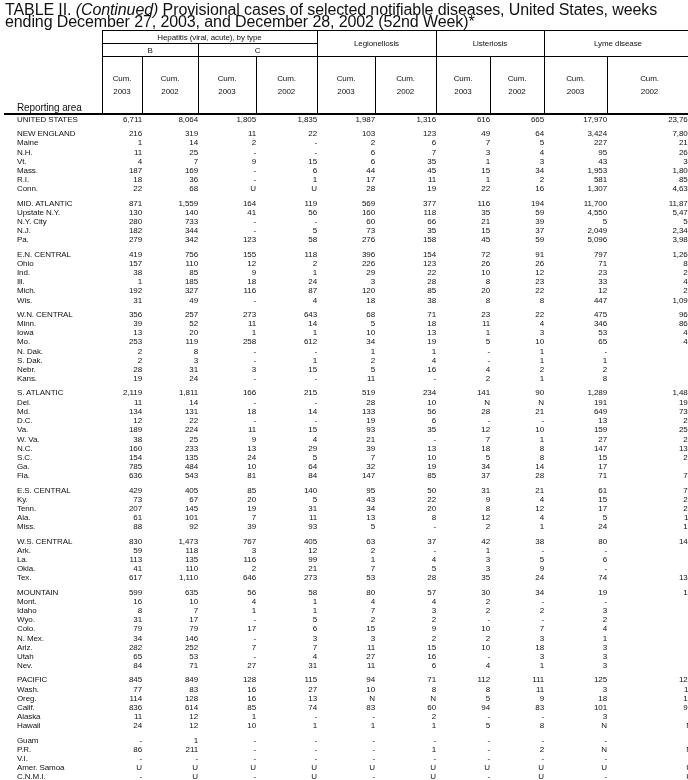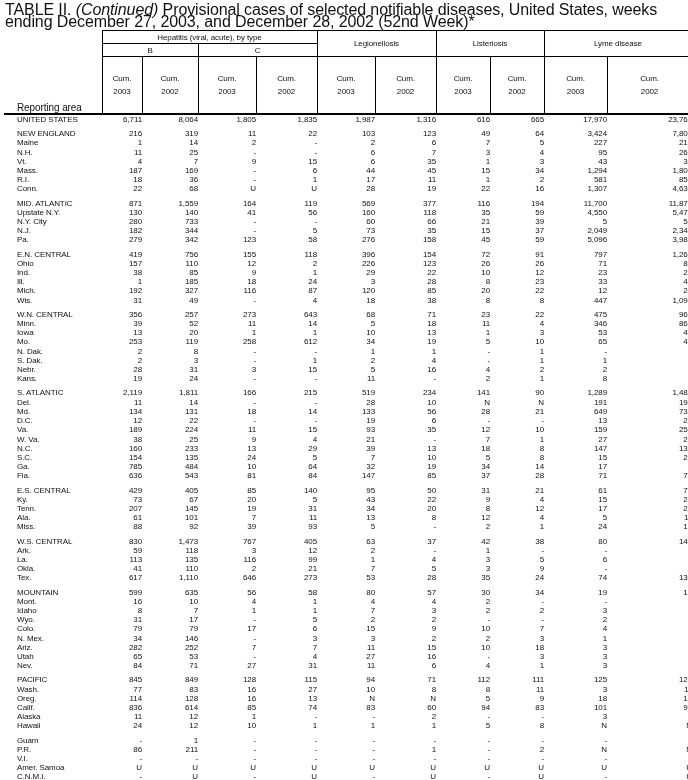--- a/index.html
+++ b/index.html
@@ -219,21 +219,21 @@
         <tr>
           <td class="area">Mass.</td>
           <td class="num c0">187</td>
           <td class="num c1">169</td>
           <td class="num c2">-</td>
           <td class="num c3">6</td>
           <td class="num c4">44</td>
           <td class="num c5">45</td>
           <td class="num c6">15</td>
           <td class="num c7">34</td>
-          <td class="num c8">1,294</td>
+          <td class="num c8">1,953</td>
           <td class="num c9">1,807</td>
         </tr>
         <tr>
           <td class="area">R.I.</td>
           <td class="num c0">18</td>
           <td class="num c1">36</td>
           <td class="num c2">-</td>
           <td class="num c3">1</td>
           <td class="num c4">17</td>
           <td class="num c5">11</td>

